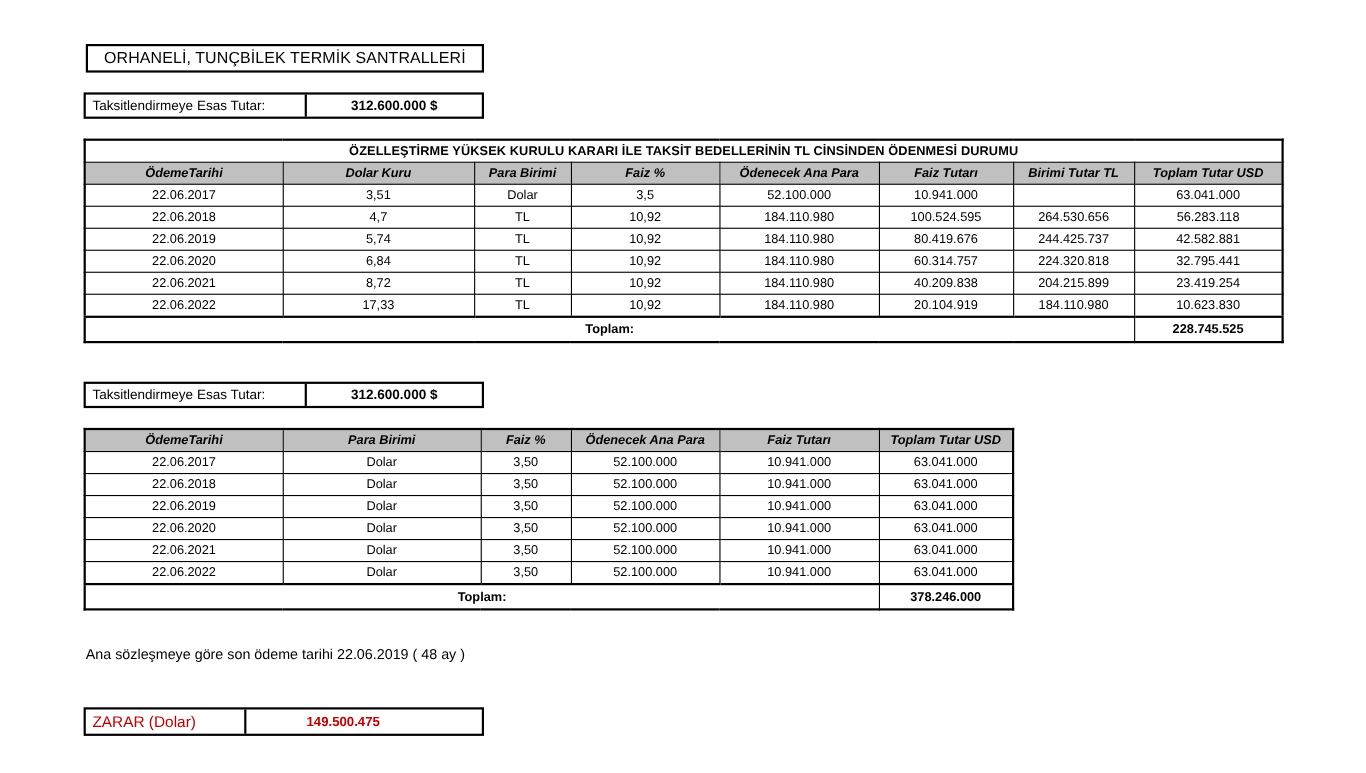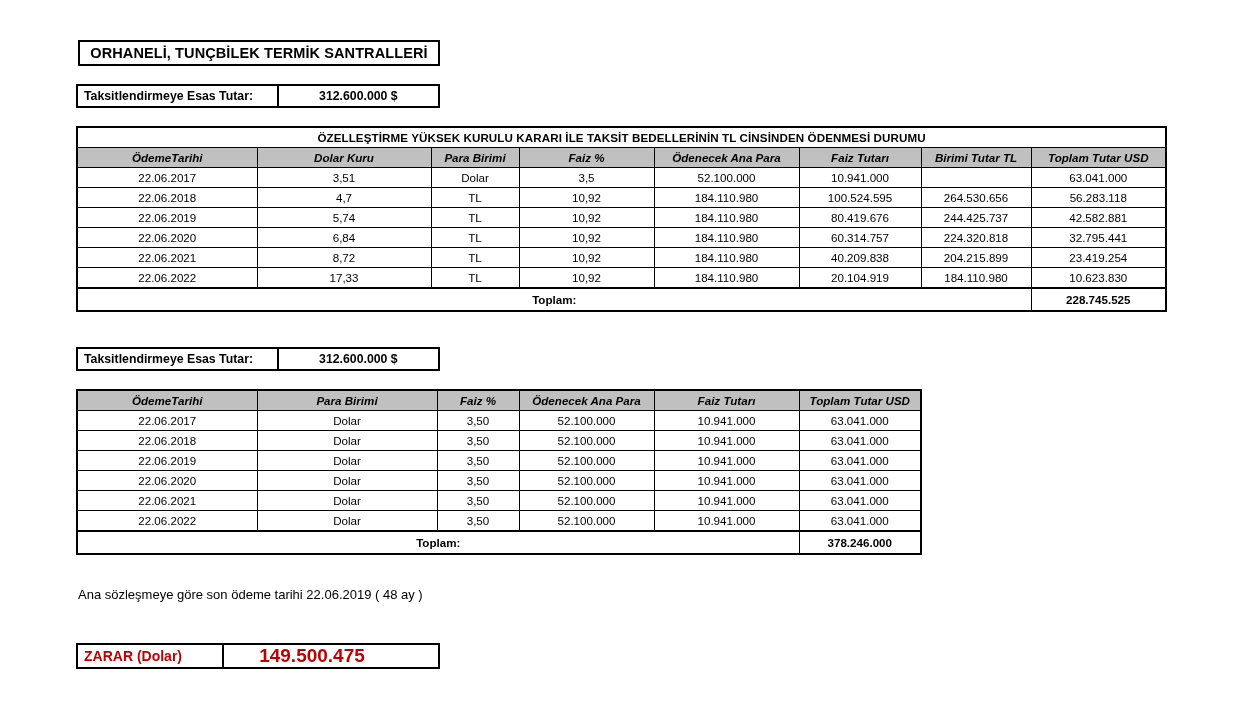--- a/index.html
+++ b/index.html
@@ -23,21 +23,21 @@
     box-sizing: border-box;
     display: flex;
     align-items: stretch;
     background: #fff;
   }
   .boxline .cellL {
     display: flex;
     align-items: center;
     padding-left: 6px;
     box-sizing: border-box;
-    font-weight: bold;
+    font-weight: normal;
     white-space: nowrap;
   }
   .boxline .cellR {
     display: flex;
     align-items: center;
     justify-content: center;
     box-sizing: border-box;
     border-left: 2px solid #000;
     font-weight: bold;
     white-space: nowrap;
@@ -57,21 +57,21 @@
   #esas-box-1 { left: 76px; top: 84px; width: 364px; height: 24px; }
   #esas-box-2 { left: 76px; top: 347px; width: 364px; height: 24px; }
   #esas-box-1 .cellL, #esas-box-2 .cellL { width: 219px; font-size: 12.3px; }
   #esas-box-1 .cellR, #esas-box-2 .cellR { width: 178px; font-size: 12.3px; }
 
   #zarar-box {
     left: 76px; top: 643px; width: 364px; height: 26px;
     color: #c00000;
   }
   #zarar-box .cellL { width: 144px; font-size: 14px; text-align: right; }
-  #zarar-box .cellR { width: 178px; font-size: 19px; }
+  #zarar-box .cellR { width: 178px; font-size: 12px; }
 
   
   table.grid {
     position: absolute;
     border-collapse: collapse;
     table-layout: fixed;
     background: #fff;
   }
   table.grid td {
     border: 1px solid #000;

